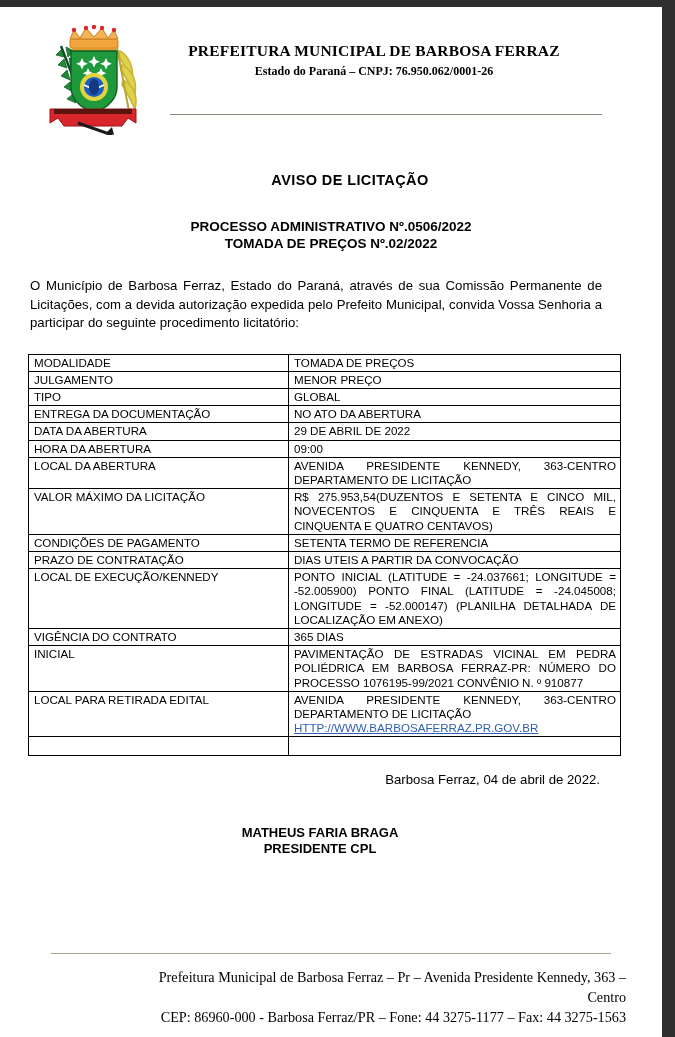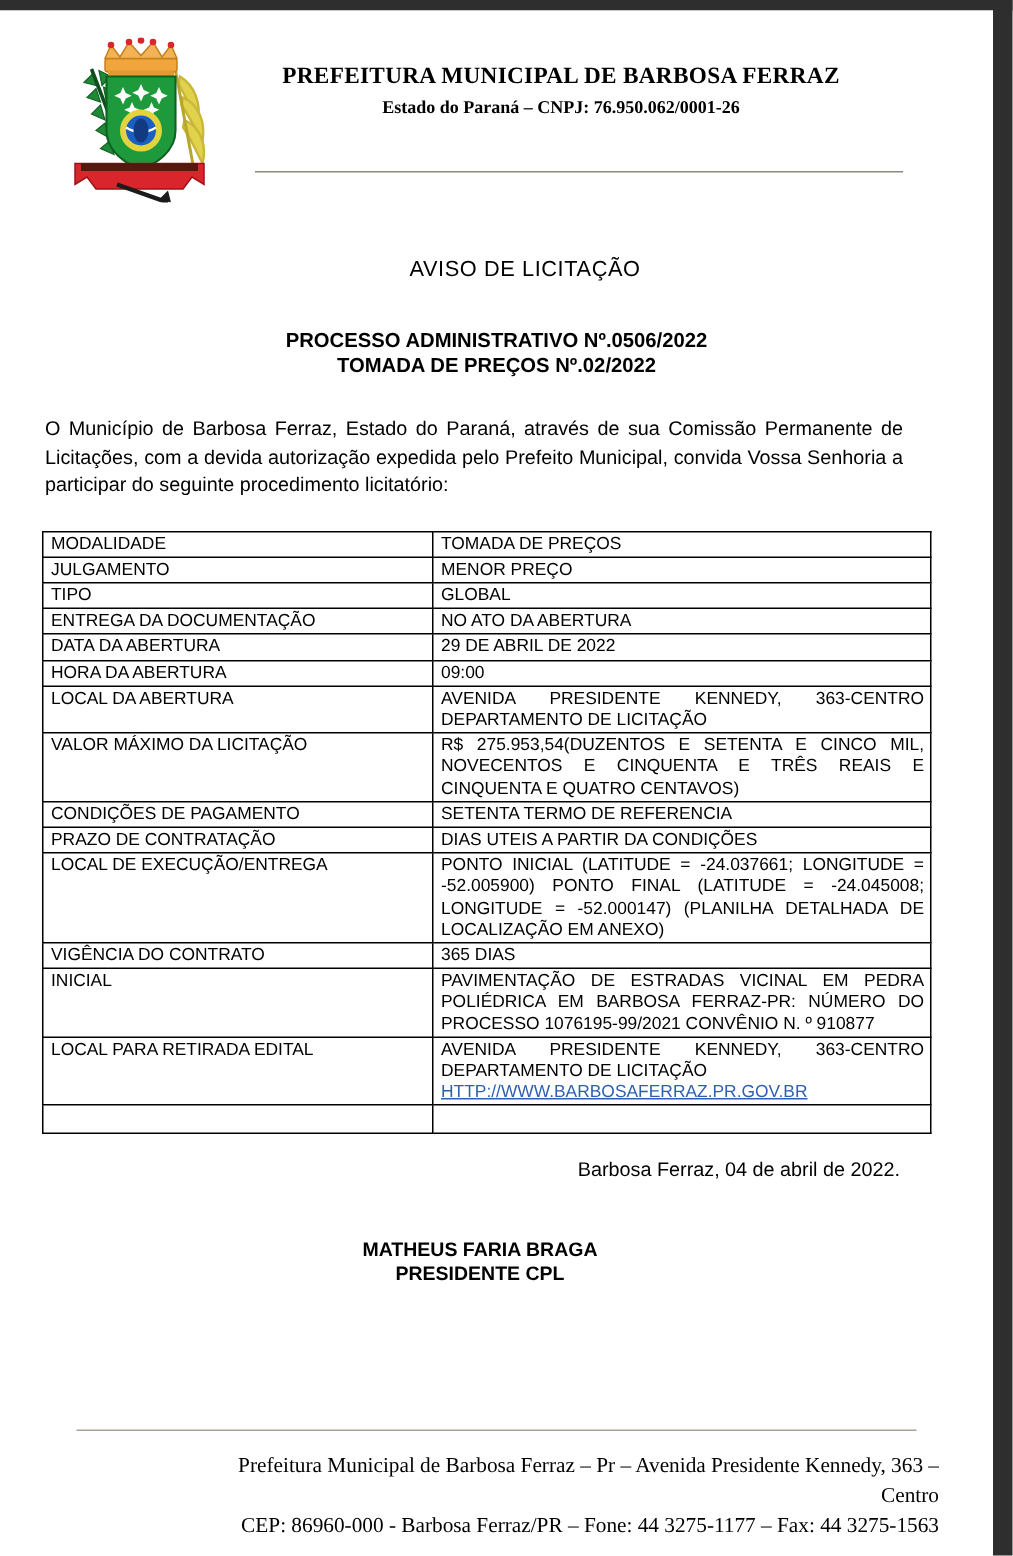--- a/index.html
+++ b/index.html
@@ -79,21 +79,21 @@
     border-top: 1.3px solid #8a8a7a;
   }
 
   
   .title-block {
     margin-top: 40px;
     text-align: center;
   }
   .aviso {
     font-size: 14.5px;
-    font-weight: normal;
+    font-weight: bold;
     letter-spacing: 0.4px;
     margin-left: 38px;
   }
   .proc-block {
     margin-top: 30px;
     font-size: 13.5px;
     font-weight: bold;
     line-height: 17px;
   }
 
@@ -300,24 +300,24 @@
           <tr>
             <td class="k">VALOR MÁXIMO DA LICITAÇÃO</td>
             <td class="v just">R$ 275.953,54(DUZENTOS E SETENTA E CINCO MIL, NOVECENTOS E CINQUENTA E TRÊS REAIS E CINQUENTA E QUATRO CENTAVOS)</td>
           </tr>
           <tr>
             <td class="k">CONDIÇÕES DE PAGAMENTO</td>
             <td class="v">SETENTA TERMO DE REFERENCIA</td>
           </tr>
           <tr>
             <td class="k">PRAZO DE CONTRATAÇÃO</td>
-            <td class="v">DIAS UTEIS A PARTIR DA CONDIÇÕES</td>
-          </tr>
-          <tr>
-            <td class="k">LOCAL DE EXECUÇÃO/ENTREGA</td>
+            <td class="v">DIAS UTEIS A PARTIR DA CONVOCAÇÃO</td>
+          </tr>
+          <tr>
+            <td class="k">LOCAL DE EXECUÇÃO/KENNEDY</td>
             <td class="v just">PONTO INICIAL (LATITUDE = -24.037661; LONGITUDE = -52.005900) PONTO FINAL (LATITUDE = -24.045008; LONGITUDE = -52.000147) (PLANILHA DETALHADA DE LOCALIZAÇÃO EM ANEXO)</td>
           </tr>
           <tr>
             <td class="k">VIGÊNCIA DO CONTRATO</td>
             <td class="v">365 DIAS</td>
           </tr>
           <tr>
             <td class="k">INICIAL</td>
             <td class="v just">PAVIMENTAÇÃO DE ESTRADAS VICINAL EM PEDRA POLIÉDRICA EM BARBOSA FERRAZ-PR: NÚMERO DO PROCESSO 1076195-99/2021 CONVÊNIO N. º 910877</td>
           </tr>

